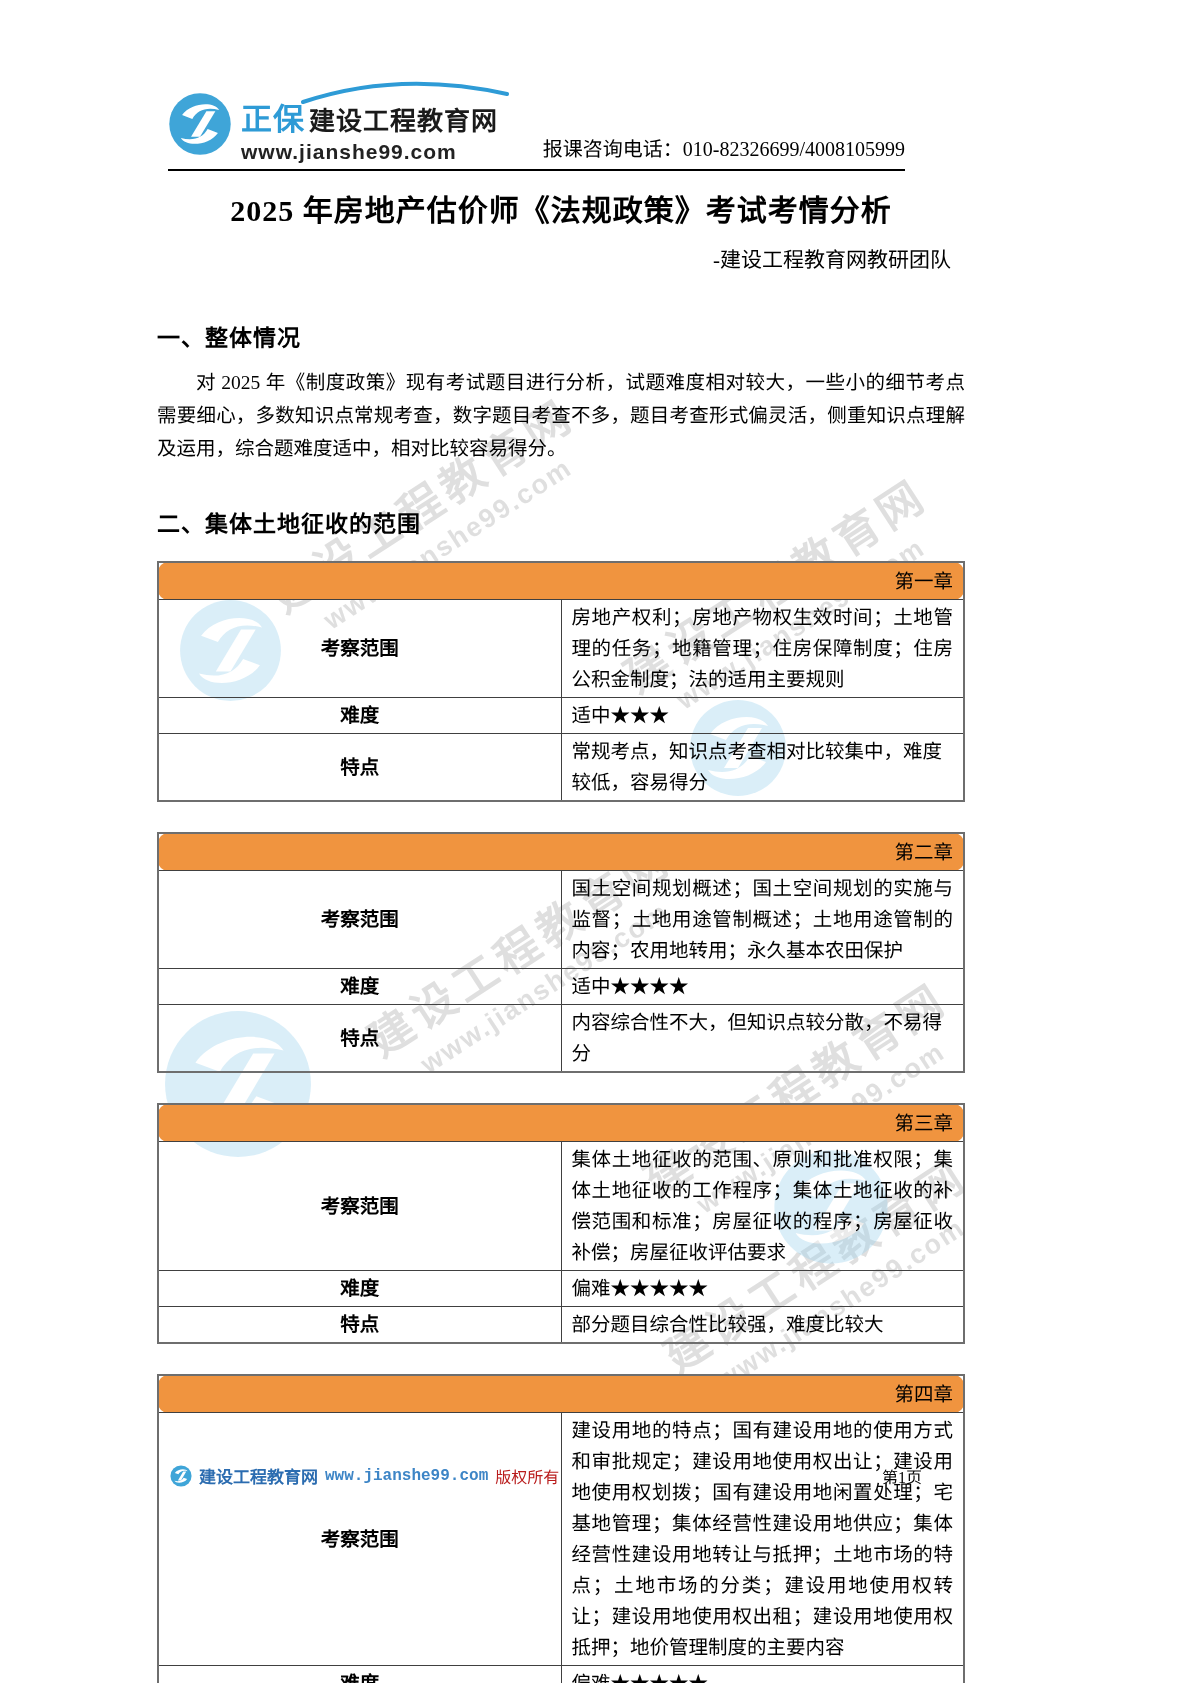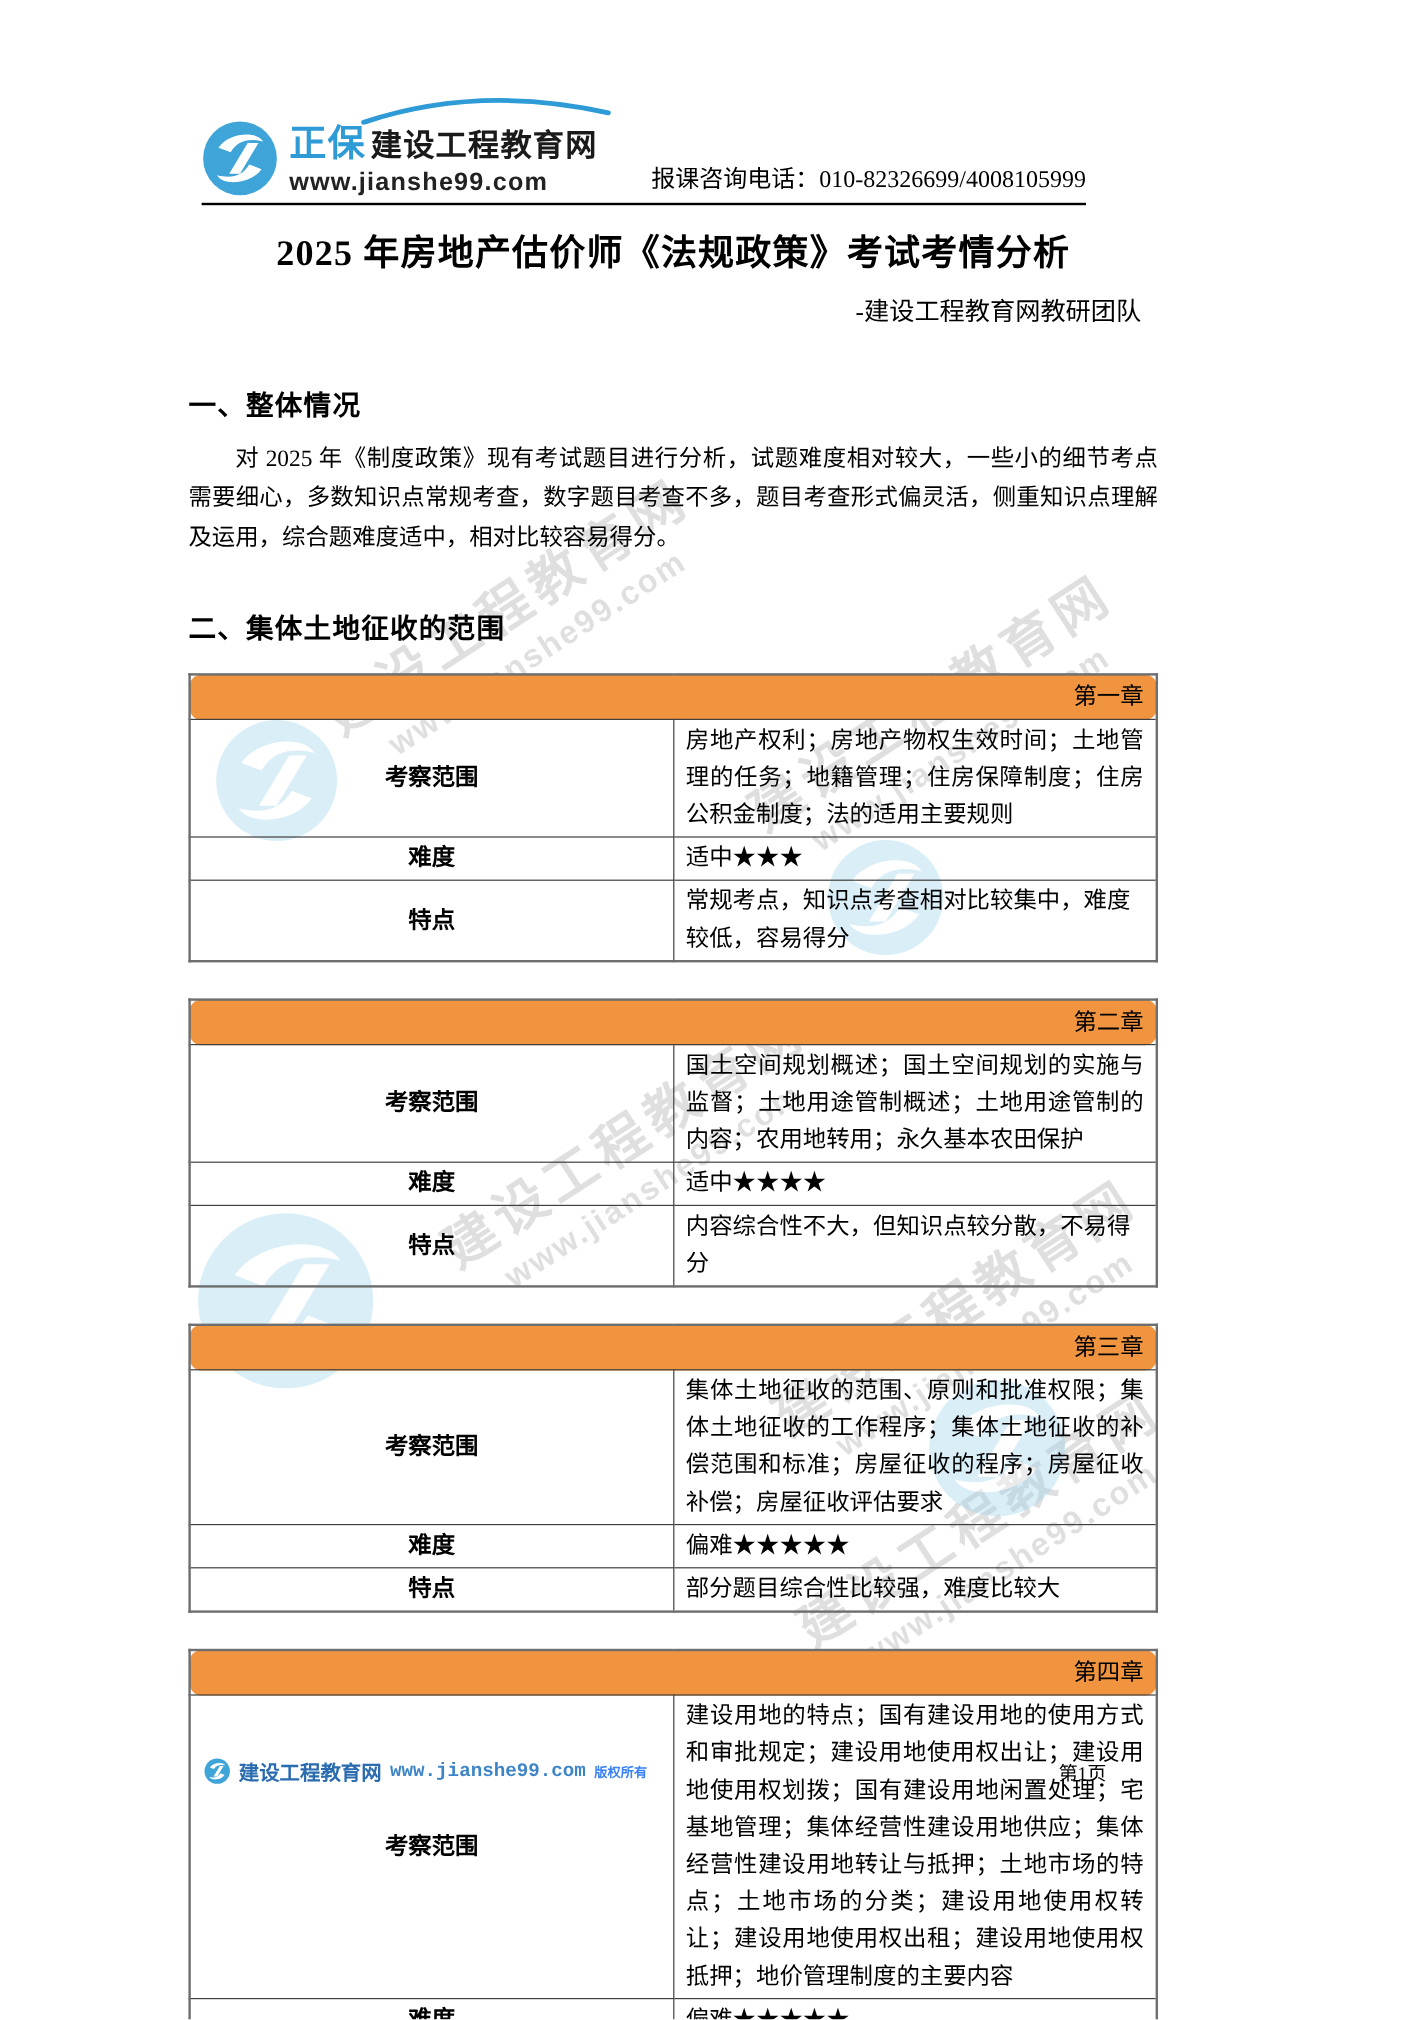--- a/index.html
+++ b/index.html
@@ -37,21 +37,21 @@
 
   
   .content{position:absolute;left:157px;top:0;width:808px;z-index:1;}
 
   
   .header-bar{
     margin:84px 0 0 11px;width:737px;
     display:flex;justify-content:space-between;align-items:flex-end;
     border-bottom:2px solid #000;padding-bottom:5px;box-sizing:border-box;
   }
-  .brand{display:flex;align-items:flex-end;gap:9px;}
+  .brand{display:flex;align-items:center;gap:9px;}
   .brand-logo{width:64px;height:64px;flex:0 0 auto;}
   .brand-textwrap{position:relative;padding-top:10px;}
   .brand-arc{position:absolute;left:58px;top:-6px;width:212px;height:26px;}
   .brand-row1{display:flex;align-items:baseline;gap:4px;font-family:"Liberation Sans","DejaVu Sans",sans-serif;}
   .brand-zb{font-size:31px;font-weight:bold;color:#2e9bd6;letter-spacing:1px;}
   .brand-site{font-size:26px;font-weight:bold;color:#1a1a1a;letter-spacing:1px;}
   .brand-url{font-family:"Liberation Sans","DejaVu Sans",sans-serif;font-size:21px;font-weight:bold;color:#222;margin-top:1px;letter-spacing:1px;}
   .phone{font-size:20px;color:#000;padding-bottom:2px;}
 
   
@@ -86,21 +86,21 @@
 
   
   .footer{
     position:absolute;left:170px;right:268px;top:1463px;z-index:1;
     display:flex;justify-content:space-between;align-items:center;
   }
   .footer-left{display:flex;align-items:center;gap:7px;}
   .footer-logo{width:22px;height:22px;}
   .footer-site{font-family:"Liberation Sans","DejaVu Sans",sans-serif;font-weight:bold;color:#2b6cb0;font-size:17px;}
   .footer-url{font-family:"Liberation Mono","DejaVu Sans Mono",monospace;font-weight:bold;color:#3d85c6;font-size:16px;}
-  .footer-rights{font-family:"Liberation Sans","DejaVu Sans",sans-serif;font-weight:bold;color:#3b82f6;font-size:11px;}
+  .footer-rights{font-family:"Liberation Sans","DejaVu Sans",sans-serif;font-weight:normal;color:#b91c1c;font-size:16px;}
   .footer-page{font-size:16px;color:#000;}
 </style>
 </head>
 <body>
 
 <div class="page">
 
   <div class="watermark-layer">
     <div class="wm-text wm1">
       <span class="l1">建设工程教育网</span>

